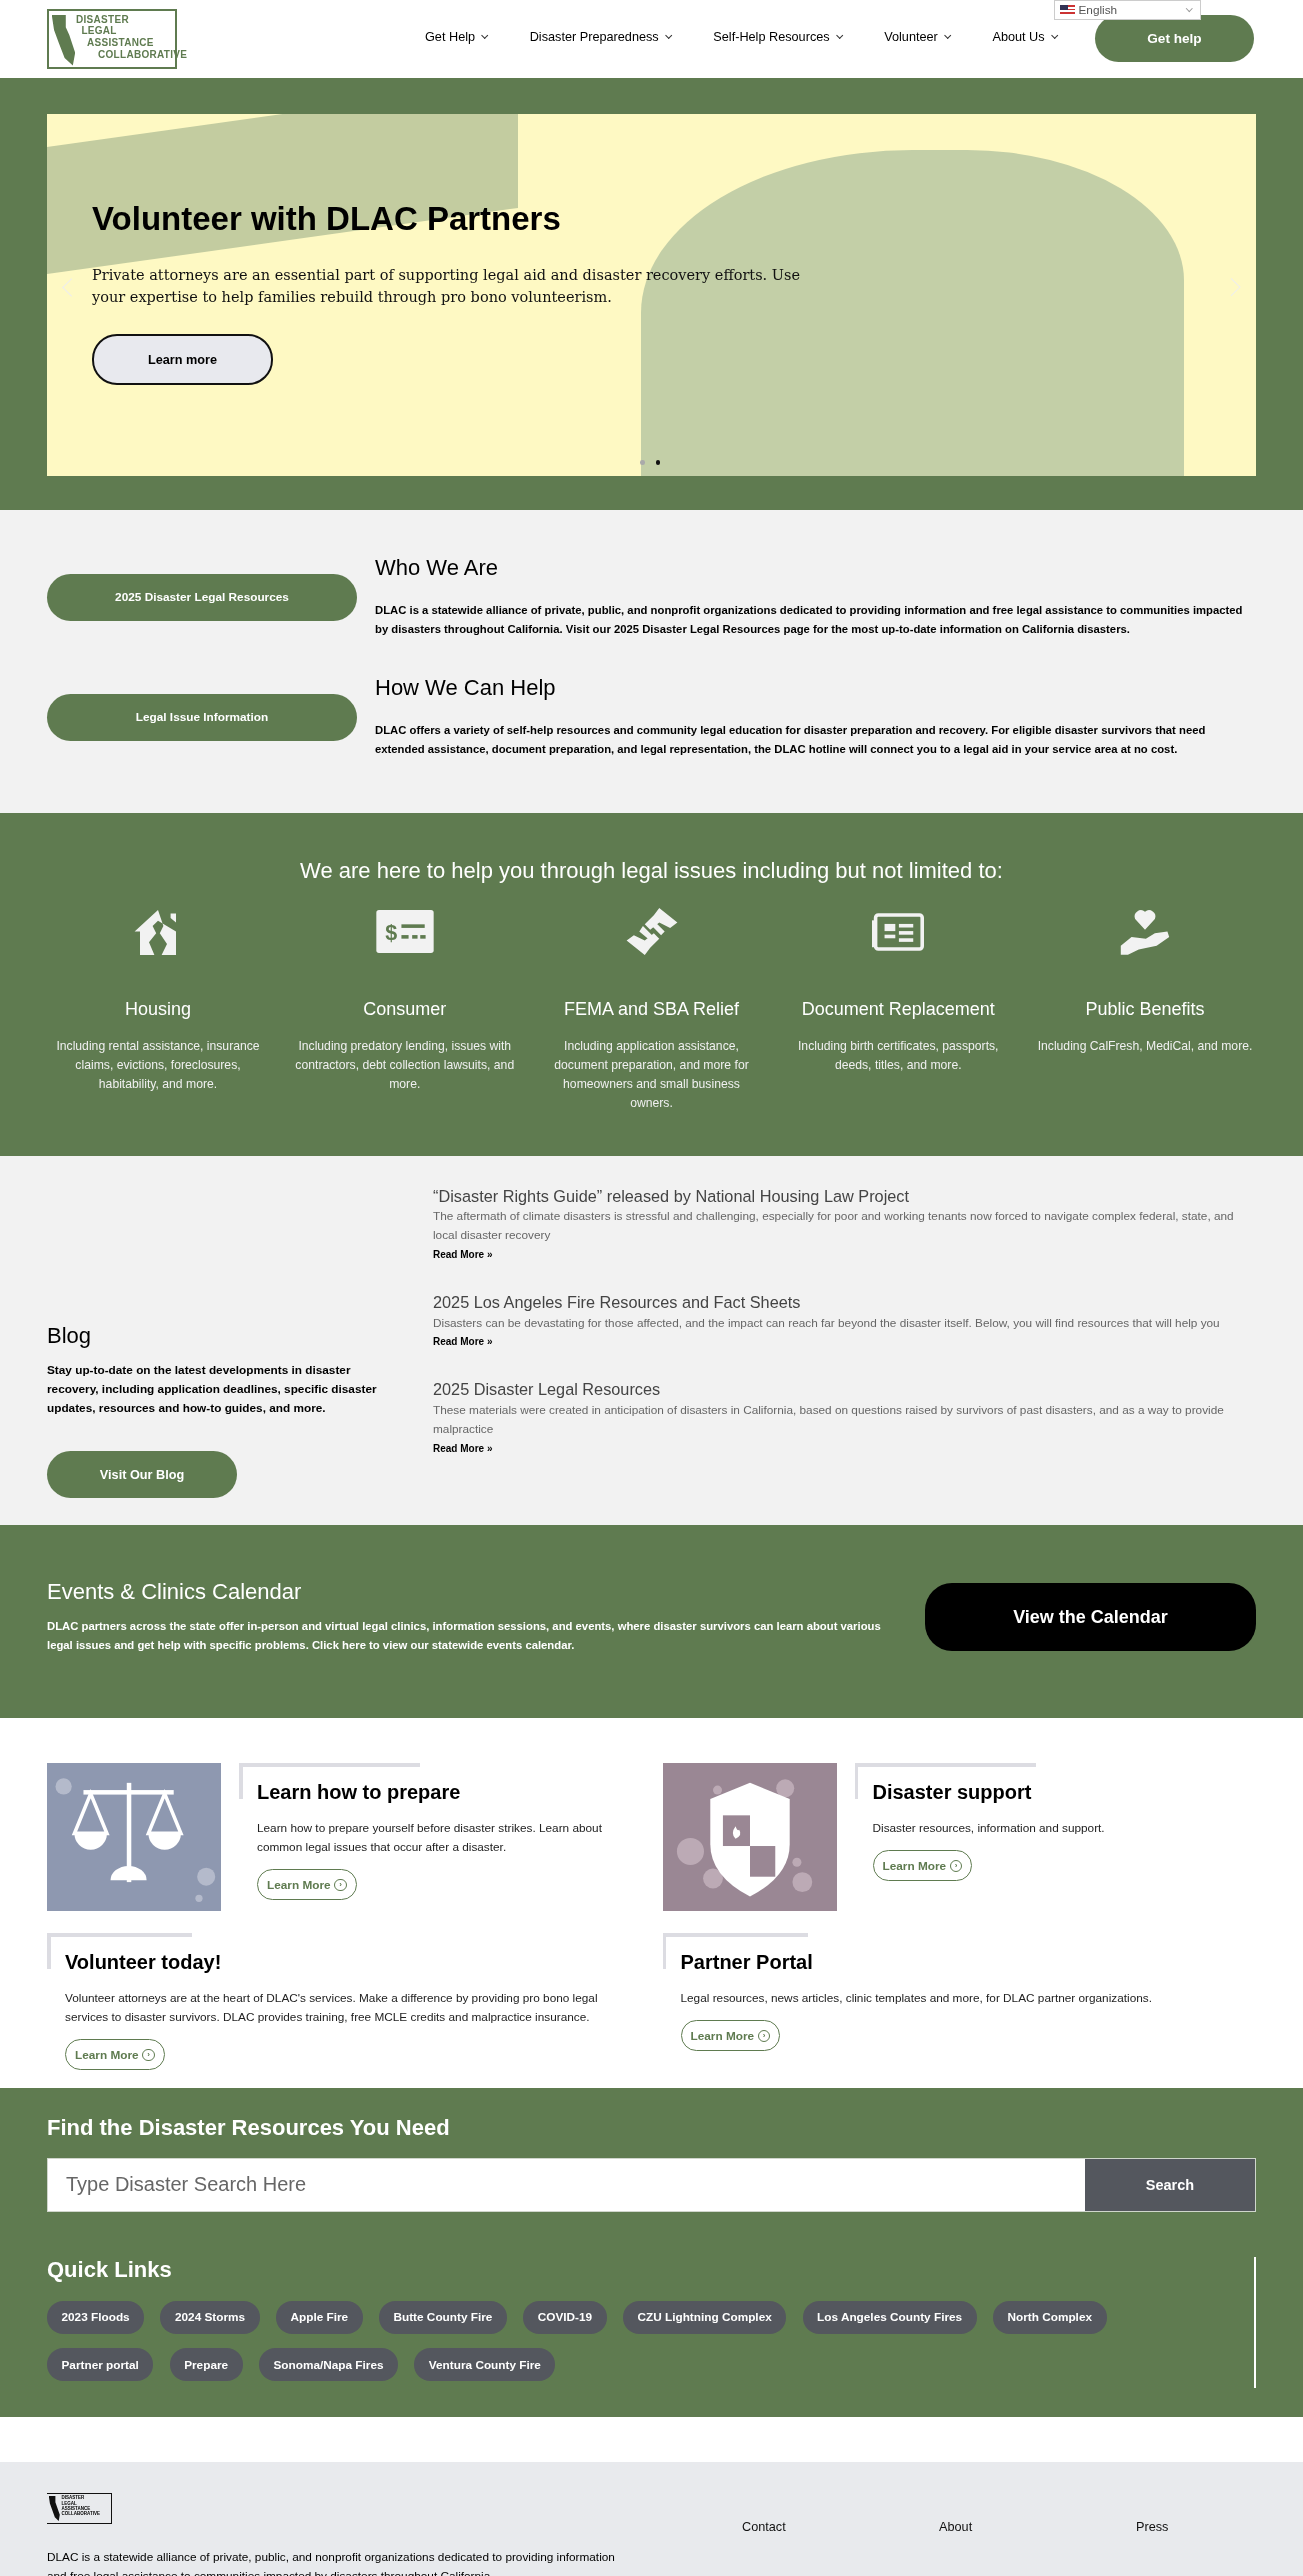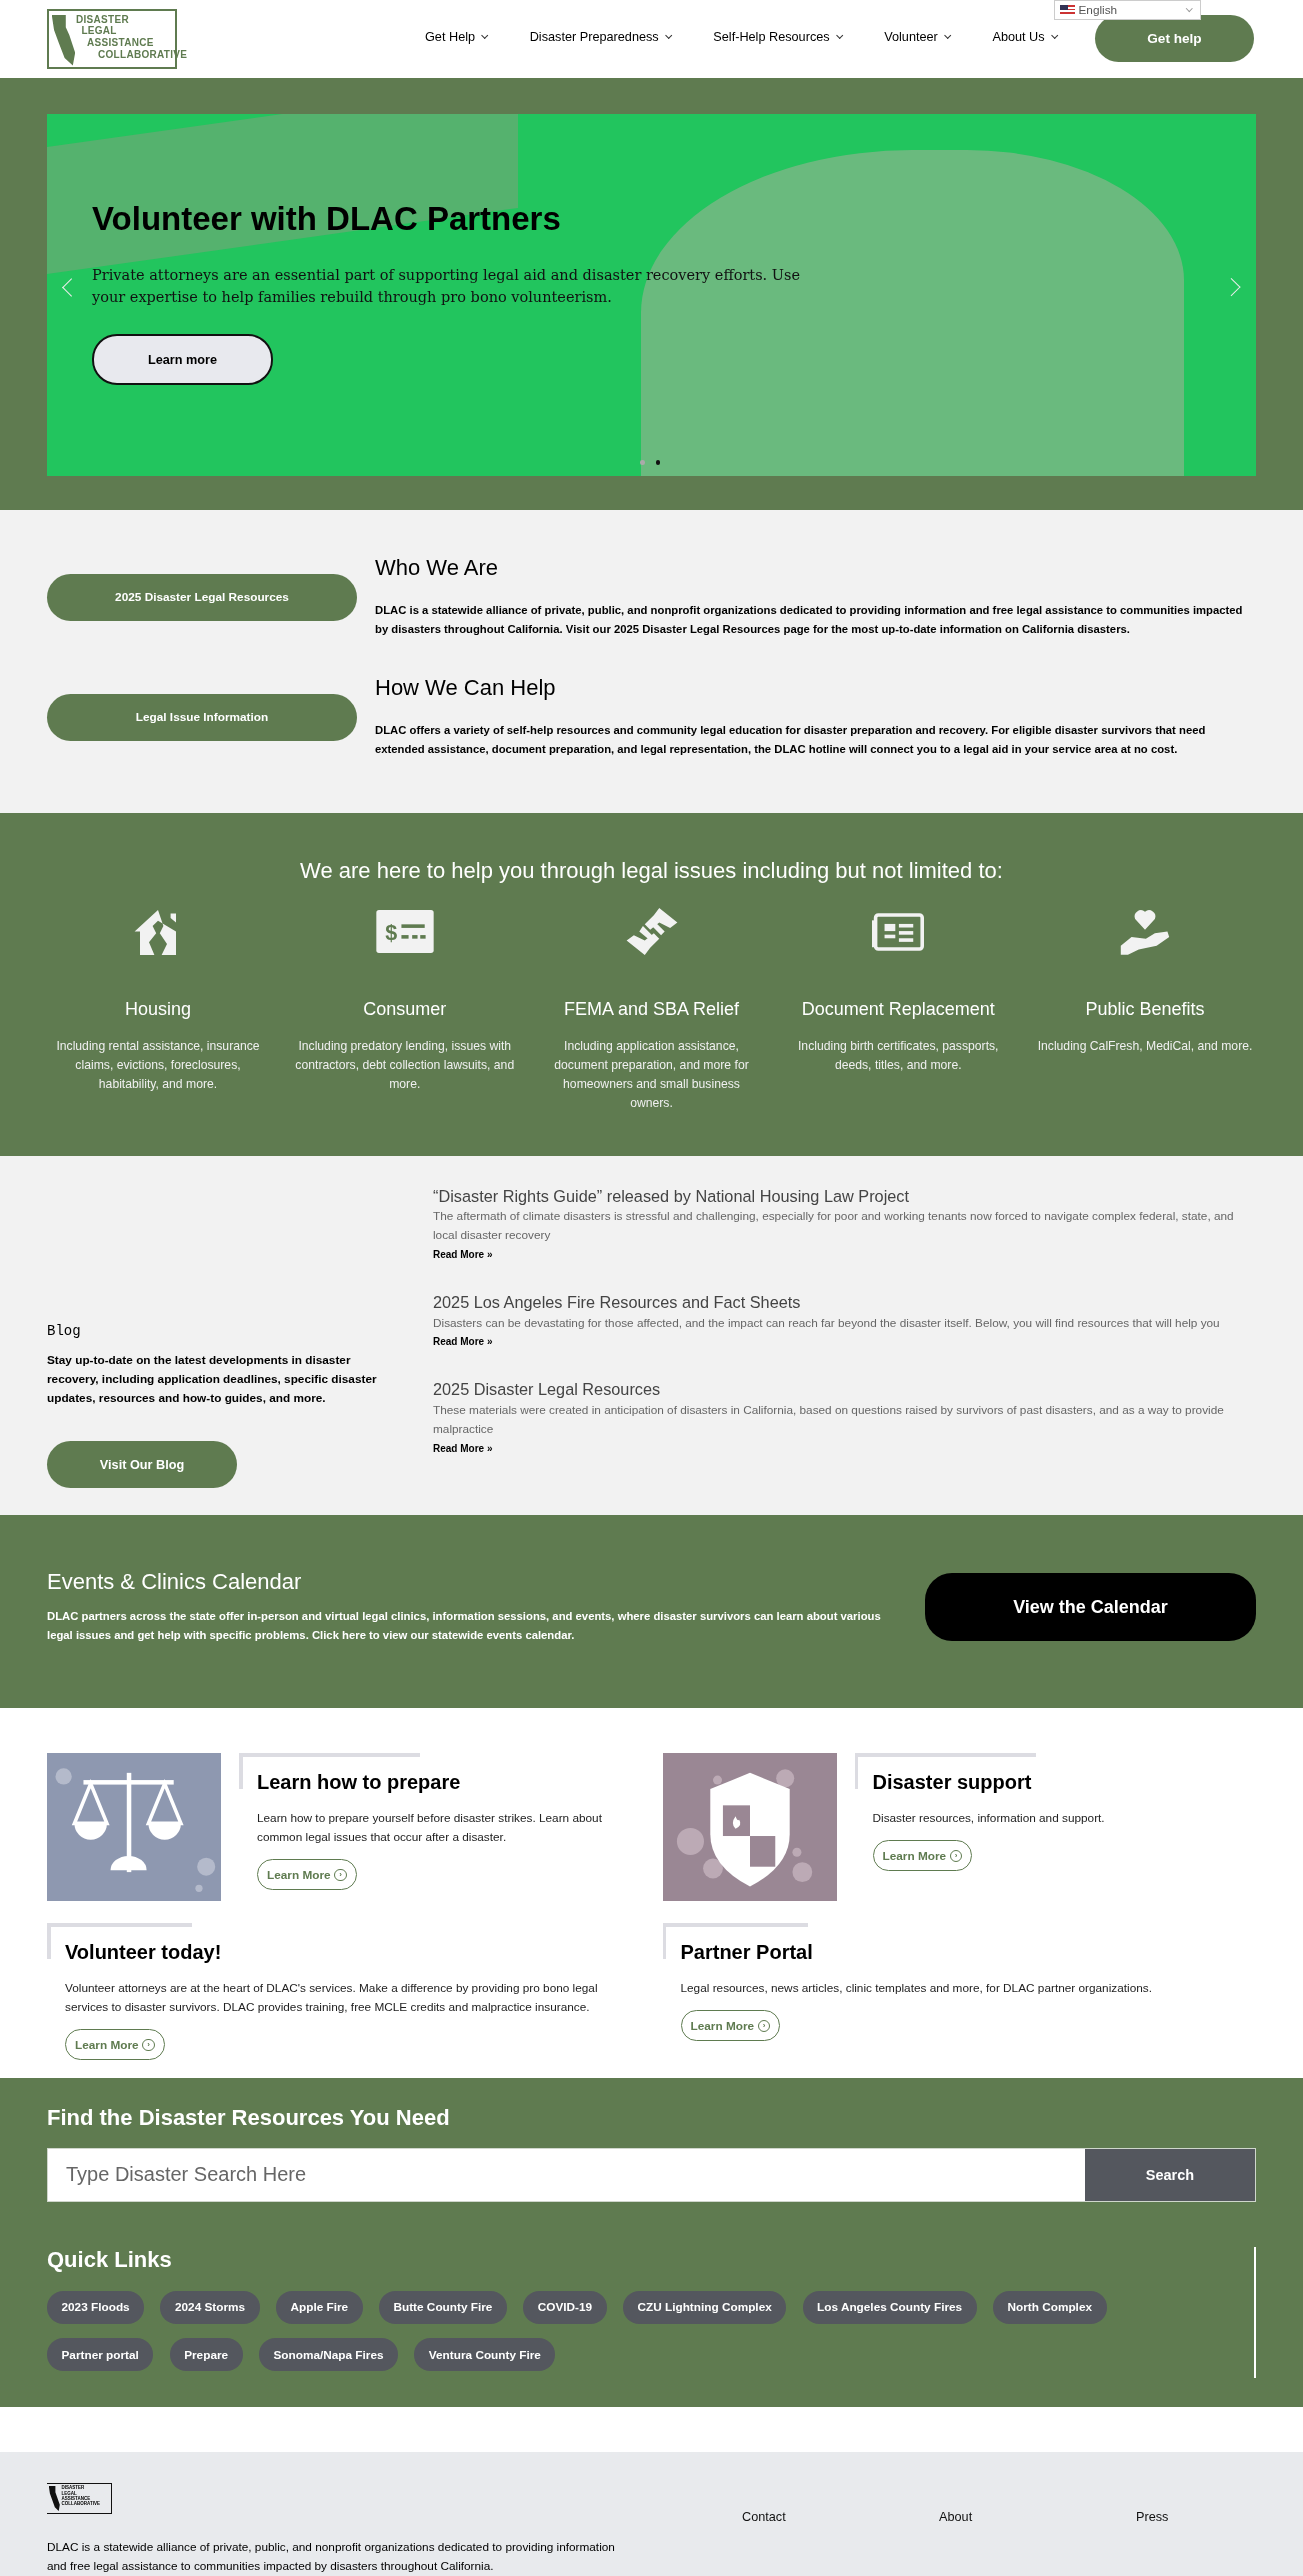--- a/index.html
+++ b/index.html
@@ -17,21 +17,21 @@
   .nav { position: absolute; left: 425px; top: 30px; display: flex; gap: 42px; font-size: 12.7px; }
   .nav .item { display: flex; align-items: center; gap: 7.2px; cursor: pointer; }
   .chev { display: inline-block; width: 5.4px; height: 5.4px; border-right: 1.4px solid #333; border-bottom: 1.4px solid #333; transform: rotate(45deg); margin-top: -3.6px; }
   .lang { position: absolute; left: 1054px; top: 0; width: 147px; height: 20px; background: #fff; border: 0.9px solid #ccc; font-size: 11.8px; color: #555; display: flex; align-items: center; padding-left: 5.4px; gap: 3.6px; }
   .flag { width: 14.5px; height: 10px; background: repeating-linear-gradient(#c33 0 1.8px, #fff 1.8px 3.6px); position: relative; }
   .flag::before { content: ""; position: absolute; left: 0; top: 0; width: 7.2px; height: 5.4px; background: #335; }
   .lang .chev { margin-left: auto; margin-right: 9px; width: 4.5px; height: 4.5px; border-color: #999; }
   .get-help { position: absolute; left: 1095px; top: 15.4px; width: 159px; height: 47px; border-radius: 23.5px; background: #5f7b50; color: #fff; font-weight: bold; font-size: 13.6px; display: flex; align-items: center; justify-content: center; border: none; }
   
   .hero-wrap { padding: 36px 47px 34px; }
-  .hero { position: relative; height: 362px; background: #22c55e; overflow: hidden; }
+  .hero { position: relative; height: 362px; background: #fef9c3; overflow: hidden; }
   .hero::before { content: ""; position: absolute; right: 72px; top: 36px; width: 543px; height: 326px; border-radius: 50% 40% 0 0; background: #9bb394; opacity: 0.6; }
   .hero::after { content: ""; position: absolute; left: 0; top: 0; width: 471px; height: 127px; background: #87a07e; opacity: 0.5; transform: skewY(-8deg); }
   .hero h1 { position: absolute; left: 45px; top: 86px; font-size: 33px; font-weight: bold; z-index: 2; }
   .hero p { position: absolute; left: 45px; top: 150px; width: 742px; font-family: "DejaVu Serif", serif; font-size: 14.5px; line-height: 22px; color: #111; z-index: 2; }
   .hero .learn { position: absolute; left: 45px; top: 220px; width: 181px; height: 51px; border-radius: 25px; border: 2.7px solid #111; background: #e8e9ee; font-weight: bold; font-size: 12.7px; z-index: 2; }
   .arrow { position: absolute; top: 167px; z-index: 3; width: 12.7px; height: 12.7px; border-left: 1.8px solid #eee; border-bottom: 1.8px solid #eee; }
   .arrow.left { left: 18px; transform: rotate(45deg); }
   .arrow.right { right: 18px; transform: rotate(-135deg); }
   .dots { position: absolute; left: 593px; top: 346px; display: flex; gap: 11px; z-index: 3; }
   .dot { width: 4.5px; height: 4.5px; border-radius: 50%; background: #aaa; }
@@ -47,21 +47,21 @@
   .issues { padding: 45px 47px 43px; color: #fff; text-align: center; }
   .issues h2 { font-size: 22px; font-weight: normal; margin-bottom: 16.3px; }
   .issues .grid { display: flex; justify-content: space-between; }
   .issue { width: 222px; }
   .issue .icon { height: 63px; display: flex; align-items: center; justify-content: center; margin-bottom: 36px; }
   .issue h3 { font-size: 18px; font-weight: normal; margin-bottom: 16.3px; }
   .issue p { font-size: 12.2px; line-height: 19px; color: #f0f0f0; }
   
   .blog { background: #f2f2f2; display: flex; padding: 31px 47px 27px; }
   .blog-left { width: 344px; padding-top: 136px; }
-  .blog-left h2 { font-size: 14px; font-weight: normal; margin-bottom: 12.7px; font-family: Liberation Mono, monospace; }
+  .blog-left h2 { font-size: 22px; font-weight: normal; margin-bottom: 12.7px; }
   .blog-left p { font-size: 11.8px; font-weight: bold; line-height: 19px; margin-bottom: 33px; }
   .visit { width: 190px; height: 47px; border-radius: 23.5px; background: #5f7b50; color: #fff; font-weight: bold; font-size: 12.7px; border: none; }
   .blog-right { margin-left: 42px; flex: 1; }
   .post { margin-bottom: 33px; }
   .post h3 { font-size: 16.3px; font-weight: normal; color: #444; margin-bottom: 1.8px; }
   .post p { font-size: 11.8px; line-height: 19px; color: #666; }
   .post a { display: block; font-size: 10px; font-weight: bold; color: #000; text-decoration: none; margin-top: 3.6px; }
   
   .events { display: flex; align-items: center; padding: 54px 47px 63px; color: #fff; }
   .events .txt { flex: 1; }

